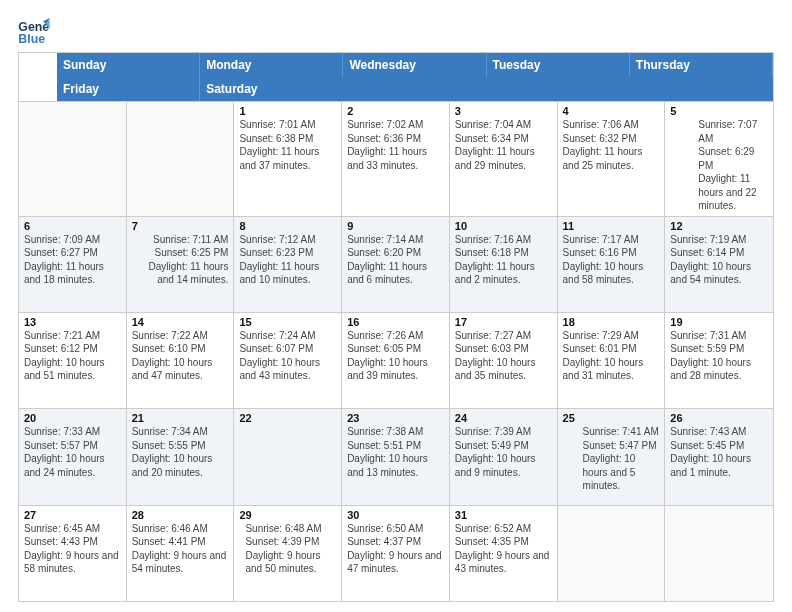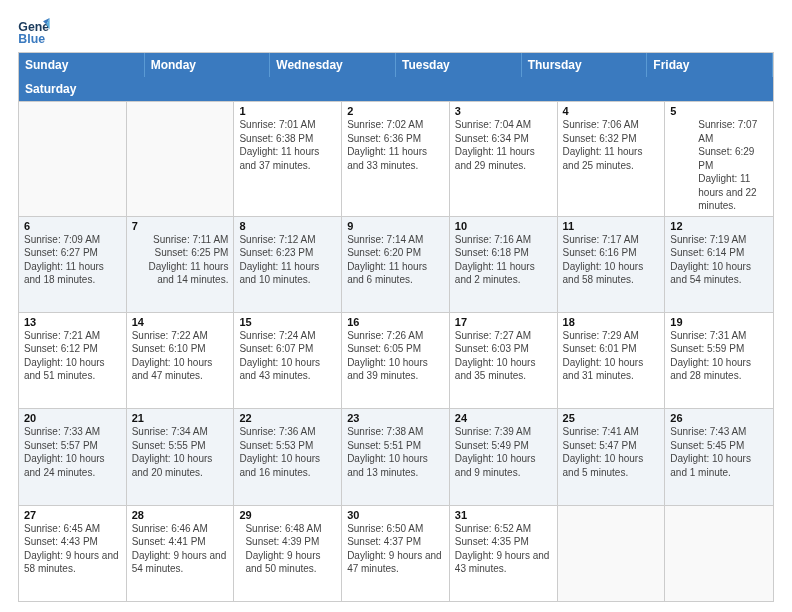--- a/index.html
+++ b/index.html
@@ -45,22 +45,23 @@
       color: #333;
     }
     .calendar {
       flex: 1;
       display: flex;
       flex-direction: column;
       border: 1px solid #ccc;
     }
     .cal-header-row {
       display: grid;
-      grid-template-columns: repeat(6, 1fr);
+      grid-template-columns: repeat(5, 1fr);
       background: #3a7abf;
+      margin-left: 38px;
     }
     .cal-header-cell {
       color: #fff;
       font-size: 12px;
       font-weight: bold;
       padding: 5px 6px;
       border-right: 1px solid #5a9ad4;
       text-align: left;
     }
     .cal-header-cell:last-child { border-right: none; }
@@ -260,39 +261,36 @@
 Daylight: 10 hours and 24 minutes.</div>
           </div>
           <div class="cal-cell">
             <div class="day-number">21</div>
             <div class="cell-text" style="white-space: pre-line;">Sunrise: 7:34 AM
 Sunset: 5:55 PM
 Daylight: 10 hours and 20 minutes.</div>
           </div>
           <div class="cal-cell">
             <div class="day-number">22</div>
-            <div class="cell-text" style="white-space: pre-line;">Sunrise: 7:36 AM
-Sunset: 5:53 PM
-Daylight: 10 hours and 16 minutes.</div>
           </div>
           <div class="cal-cell">
             <div class="day-number">23</div>
             <div class="cell-text" style="white-space: pre-line;">Sunrise: 7:38 AM
 Sunset: 5:51 PM
 Daylight: 10 hours and 13 minutes.</div>
           </div>
           <div class="cal-cell">
             <div class="day-number">24</div>
             <div class="cell-text" style="white-space: pre-line;">Sunrise: 7:39 AM
 Sunset: 5:49 PM
 Daylight: 10 hours and 9 minutes.</div>
           </div>
           <div class="cal-cell">
             <div class="day-number">25</div>
-            <div class="cell-text" style="white-space: pre-line;">Sunrise: 7:41 AM
+            <div class="cell-text" style="white-space: pre-line; margin-left: 20px;">Sunrise: 7:41 AM
 Sunset: 5:47 PM
 Daylight: 10 hours and 5 minutes.</div>
           </div>
           <div class="cal-cell">
             <div class="day-number">26</div>
             <div class="cell-text" style="white-space: pre-line;">Sunrise: 7:43 AM
 Sunset: 5:45 PM
 Daylight: 10 hours and 1 minute.</div>
           </div>
         </div>

